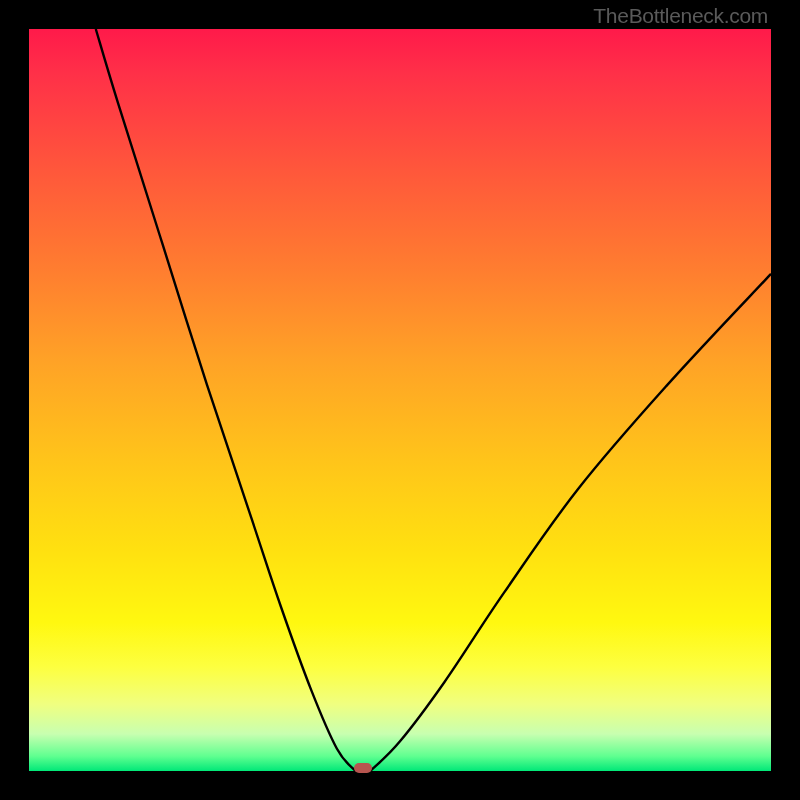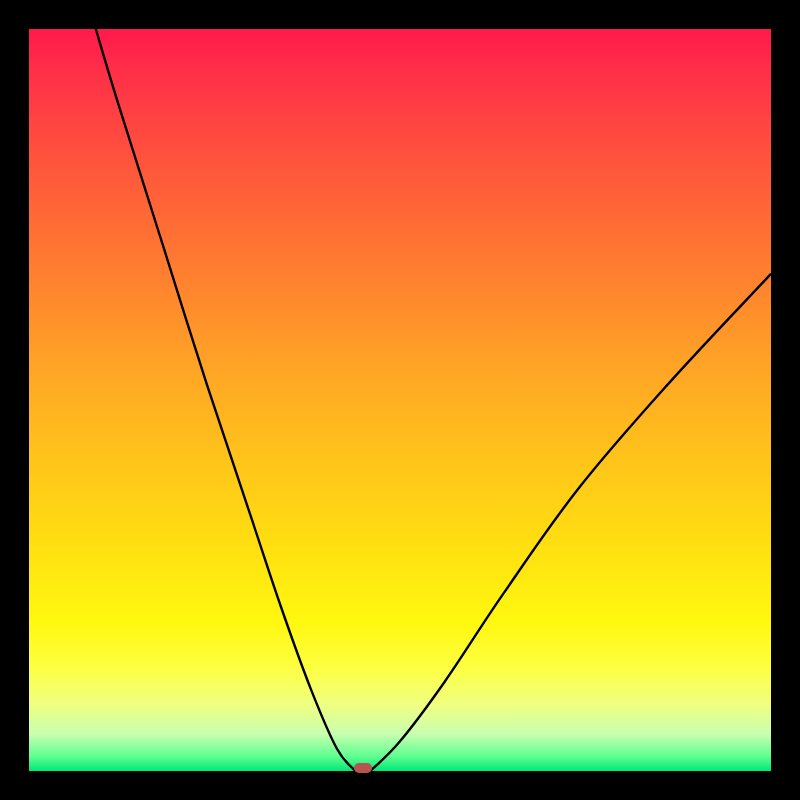--- a/index.html
+++ b/index.html
@@ -65,14 +65,15 @@
 
   <div class="plot-area"></div>
 
   <svg class="curve" viewBox="0 0 742 742" preserveAspectRatio="none">
     <path id="curve-left-path" fill="none" stroke="#000" stroke-width="2.4" d="M 66.78 0 C 70.7868 13.355999999999987, 77.0196 35.46759999999992, 89.03999999999999 74.19999999999993 C 101.06039999999999 112.93239999999994, 117.53280000000001 164.42720000000006, 133.56 215.18000000000006 C 149.5872 265.93280000000004, 162.0528 306.7428, 178.07999999999998 356.15999999999997 C 194.10719999999998 405.57719999999995, 209.244 449.652, 222.6 489.71999999999997 C 235.956 529.788, 241.59520000000003 548.0412, 252.28000000000003 578.76 C 262.9648 609.4788, 271.943 635.0036, 281.96 660.38 C 291.977 685.7564, 299.9164 705.0484, 307.93 719.74 C 315.9436 734.4316, 323.141 737.9932, 326.48 742"></path>
     <path id="curve-right-path" fill="none" stroke="#000" stroke-width="2.4" d="M 341.32 742 C 346.6624 736.6576, 357.644 728.3472, 371 712.32 C 384.356 696.2928, 396.82160000000005 679.672, 415.52000000000004 652.96 C 434.21840000000003 626.248, 450.8392 598.6456000000001, 474.88 563.9200000000001 C 498.9208 529.1944000000001, 519.6968 497.43680000000006, 549.08 460.04 C 578.4632 422.6432, 603.3944 394.89239999999995, 638.12 356.15999999999997 C 672.8456 317.4276, 723.3016 264.89399999999995, 742 244.85999999999996"></path>
   </svg>
 
   <div class="marker" id="min-marker" style="left: 353.9px; top: 763.032px;"></div>
 
+  <div class="watermark">TheBottleneck.com</div>
 
 </div>
 
 </body></html>

